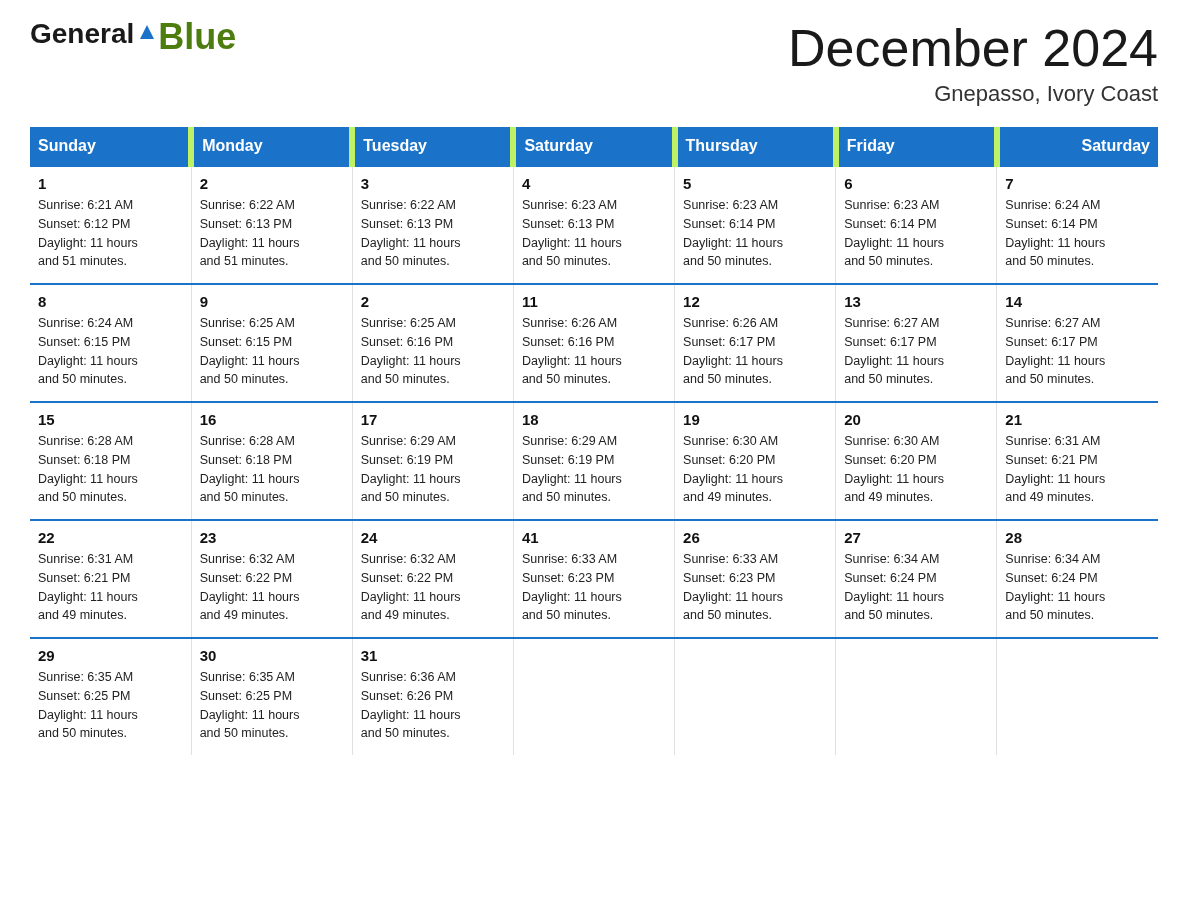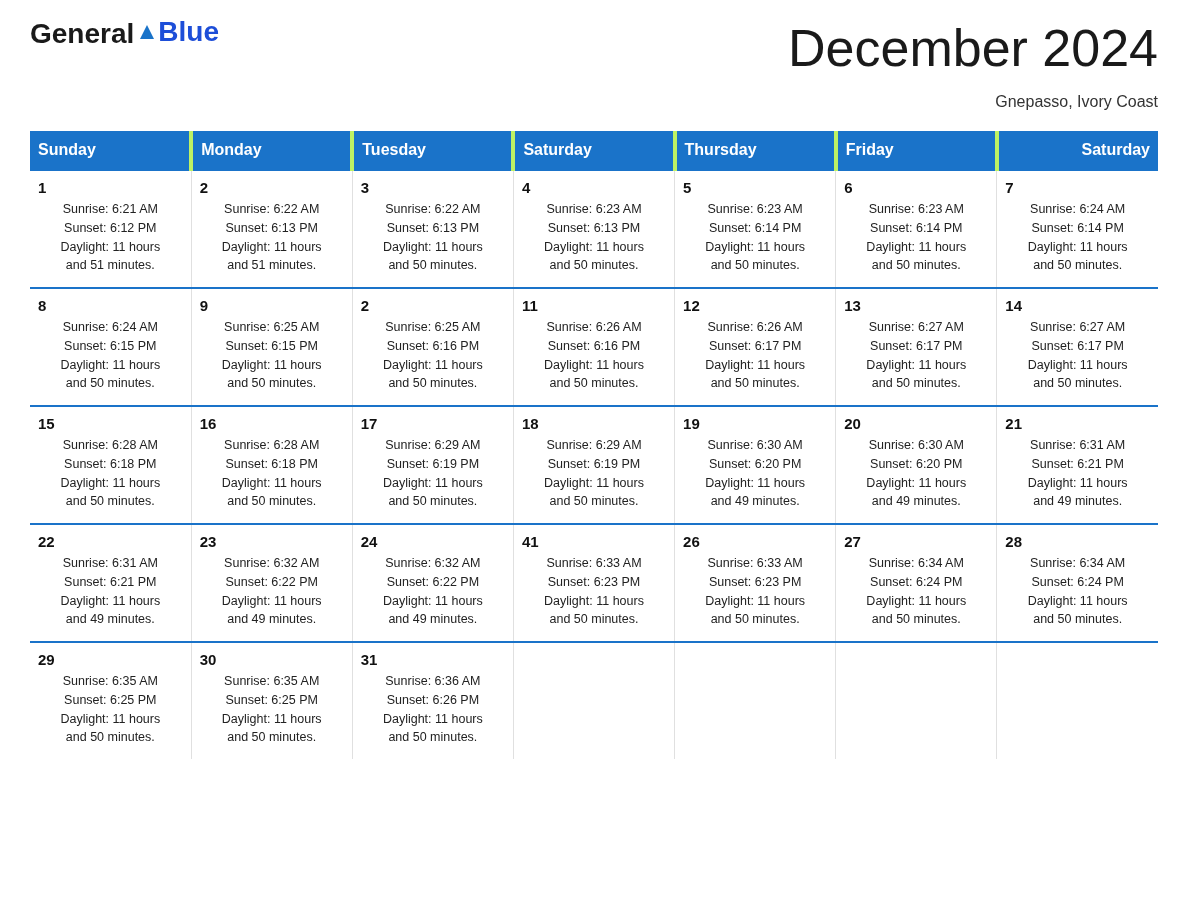--- a/index.html
+++ b/index.html
@@ -21,55 +21,55 @@
       flex-direction: row;
       align-items: flex-start;
     }
     .logo-text {
       font-size: 28px;
       font-weight: bold;
       color: #1a1a1a;
       line-height: 1;
     }
     .logo-line2 {
-      font-size: 28px;
+      font-size: 36px;
       font-weight: bold;
-      color: #1d4ed8;
+      color: #4d7c0f;
       margin-top: -4px;
     }
     .title-block {
       text-align: right;
     }
     .title-block h1 {
       font-size: 52px;
       font-weight: 400;
       color: #1a1a1a;
       line-height: 1.1;
     }
     .title-block h2 {
-      font-size: 16px;
+      font-size: 22px;
       font-weight: 400;
       color: #333;
-      margin-top: 16px;
+      margin-top: 4px;
     }
     table {
       width: 100%;
       border-collapse: collapse;
       table-layout: fixed;
     }
     thead tr {
       background-color: #1a73c9;
     }
     thead th {
       color: #ffffff;
       font-size: 16px;
       font-weight: 600;
       padding: 10px 8px;
       text-align: left;
-      border-right: 4px solid #bef264;
+      border-right: 6px solid #bef264;
     }
     thead th:last-child {
       border-right: none;
       text-align: right;
     }
     tbody tr {
       border-top: 2px solid #1a73c9;
     }
     tbody td {
       vertical-align: top;
@@ -85,21 +85,20 @@
     .day-num {
       font-size: 15px;
       font-weight: 600;
       margin-bottom: 4px;
       color: #111;
     }
     .day-info {
       font-size: 12.5px;
       color: #222;
       line-height: 1.5;
-      text-align: center;
     }
     .empty-cell {
       background: #fff;
     }
   </style>
 </head>
 <body>
 
 <div class="header">
   <div class="logo">

